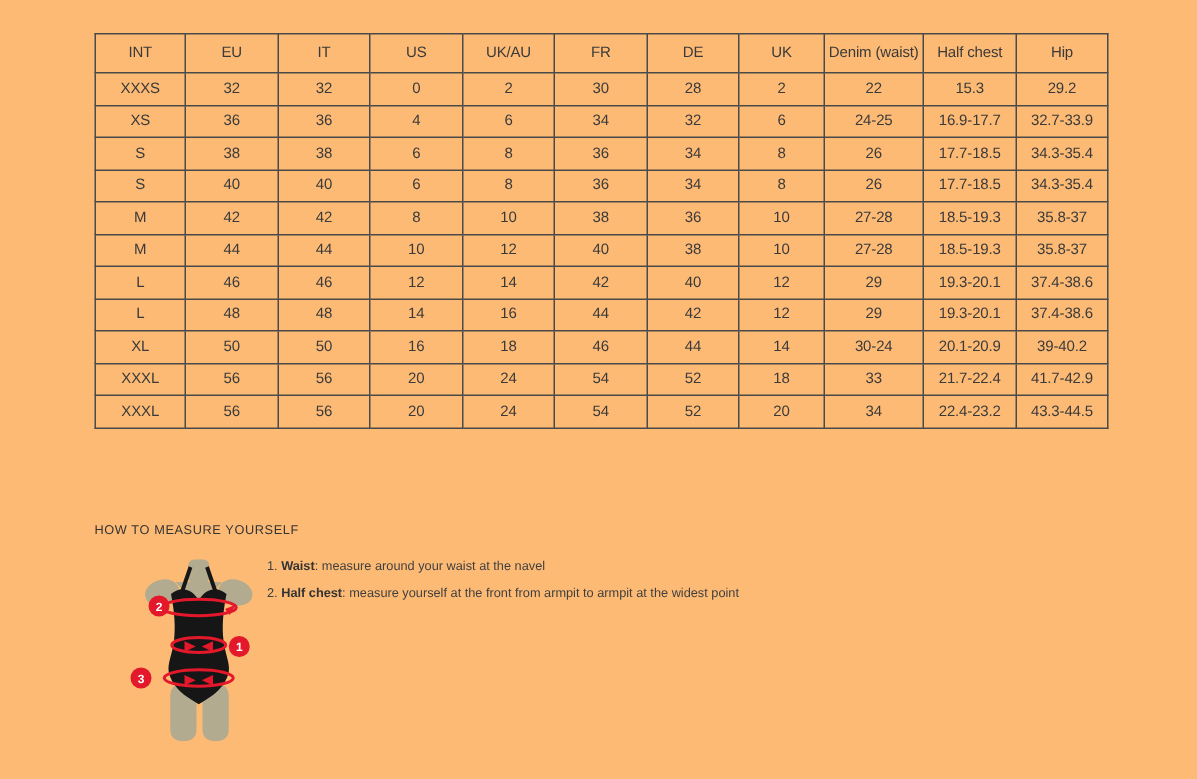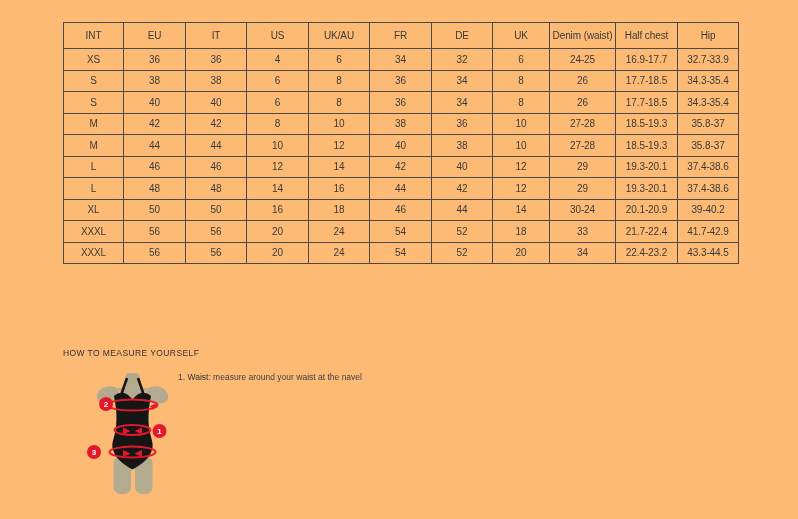--- a/index.html
+++ b/index.html
@@ -20,21 +20,21 @@
   table.size-chart thead th{height:25px;}
   table.size-chart tbody td{height:20.5px;}
   .measure-heading{
     position:absolute;left:63px;top:348px;
     font-size:8.5px;font-weight:normal;letter-spacing:0.4px;color:#333333;
   }
   .instructions{
     position:absolute;left:178px;top:369px;
     font-size:8.5px;line-height:17.5px;color:#3f3f3f;
   }
-  .instructions b{font-weight:normal;color:#333333;}
+  .instructions b{font-weight:bold;color:#333333;}
   .figure-wrap{position:absolute;left:84px;top:372px;width:104px;height:124px;}
   .badge-num{font:bold 8px "Liberation Sans",sans-serif;fill:#ffffff;}
 </style>
 </head>
 <body>
 
 <div class="page">
 
   <table class="size-chart">
     <colgroup>
@@ -60,20 +60,33 @@
           <th>FR</th>
           <th>DE</th>
           <th>UK</th>
           <th>Denim (waist)</th>
           <th>Half chest</th>
           <th>Hip</th>
         </tr>
     </thead>
     <tbody id="table-body">
         <tr>
+          <td>XXXS</td>
+          <td>32</td>
+          <td>32</td>
+          <td>0</td>
+          <td>2</td>
+          <td>30</td>
+          <td>28</td>
+          <td>2</td>
+          <td>22</td>
+          <td>15.3</td>
+          <td>29.2</td>
+        </tr>
+        <tr>
           <td>XS</td>
           <td>36</td>
           <td>36</td>
           <td>4</td>
           <td>6</td>
           <td>34</td>
           <td>32</td>
           <td>6</td>
           <td>24-25</td>
           <td>16.9-17.7</td>
@@ -196,20 +209,21 @@
           <td>22.4-23.2</td>
           <td>43.3-44.5</td>
         </tr>
       </tbody>
   </table>
 
   <div class="measure-heading">HOW TO MEASURE YOURSELF</div>
 
   <div class="instructions" id="instructions">
       <div class="instr-line"><span>1. </span><b>Waist</b><span>: measure around your waist at the navel</span></div>
+      <div class="instr-line"><span>2. </span><b>Half chest</b><span>: measure yourself at the front from armpit to armpit at the widest point</span></div>
     </div>
 
   <div class="figure-wrap">
     <svg width="104" height="124" viewBox="0 0 104 124">
 
       <g fill="#b3ab8f">
         <rect x="29.5" y="84" width="17.5" height="38" rx="7"></rect>
         <rect x="51" y="84" width="17.5" height="38" rx="7"></rect>
         <rect x="41.5" y="1" width="14" height="16" rx="4"></rect>
         <ellipse cx="24" cy="23" rx="11.5" ry="8.5" transform="rotate(-16 24 23)"></ellipse>

